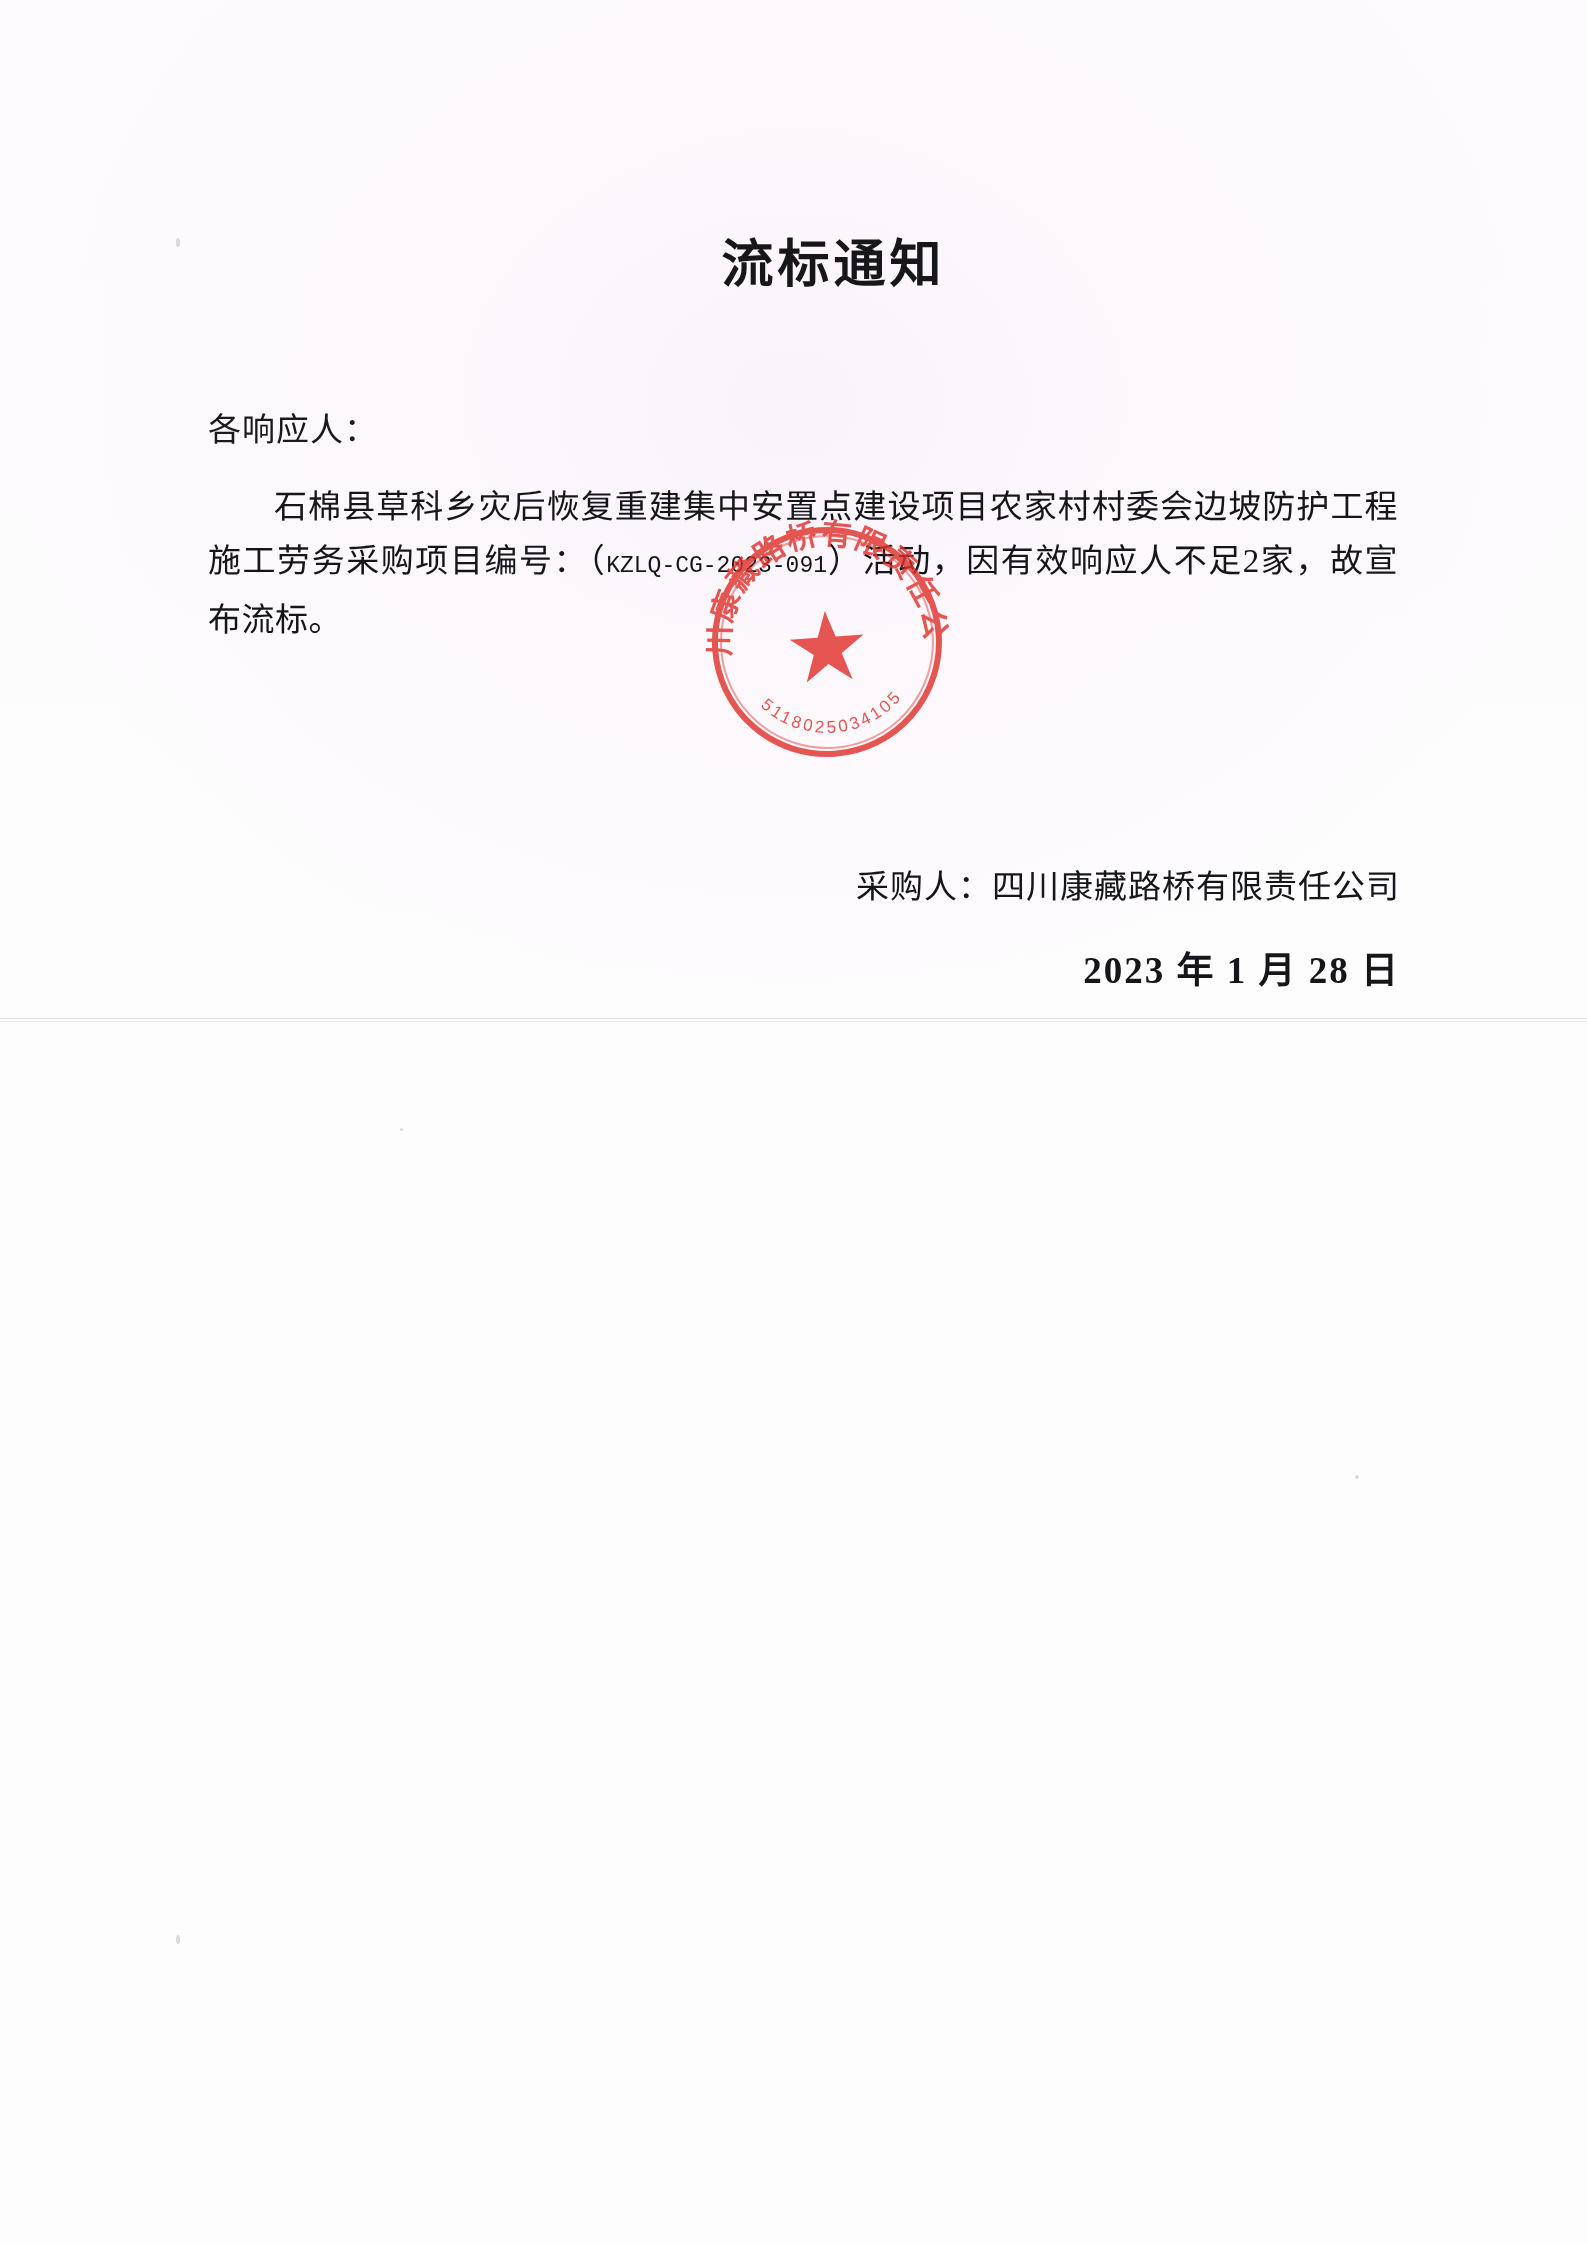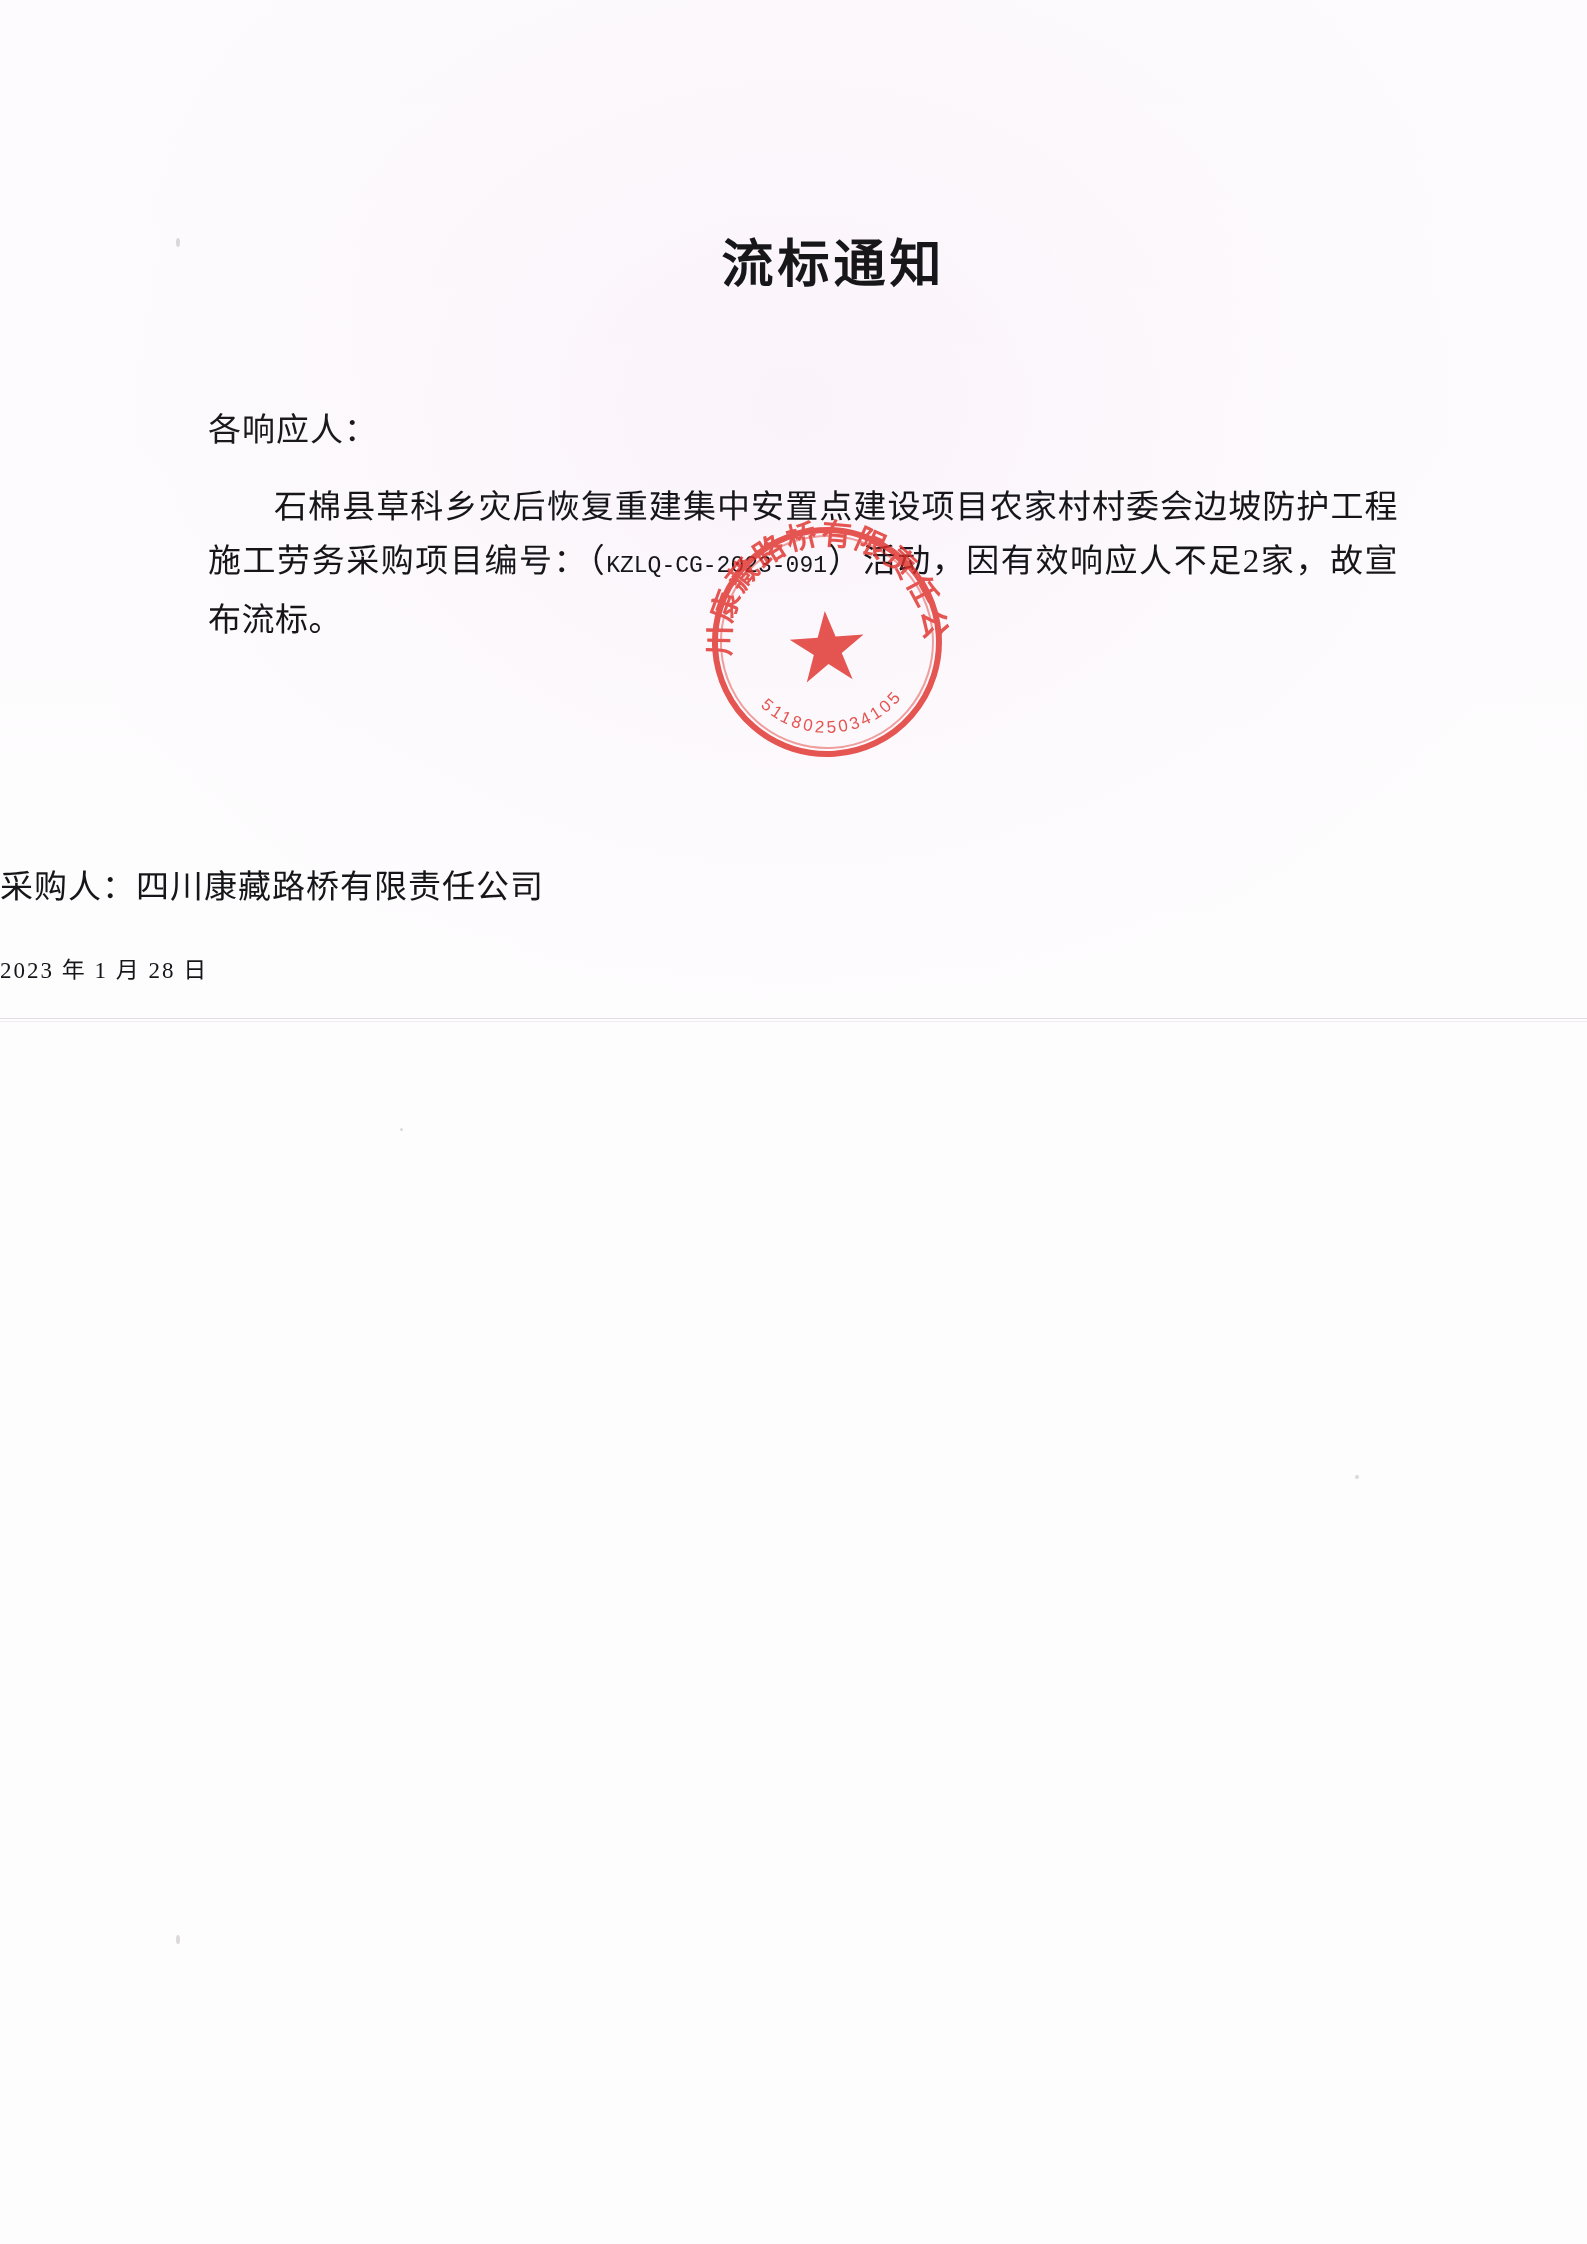--- a/index.html
+++ b/index.html
@@ -79,33 +79,34 @@
     font-family: "Liberation Mono", "DejaVu Sans Mono", monospace;
     font-size: 23px;
     letter-spacing: 0;
   }
 
   .sign-block {
     position: absolute;
     top: 845px;
     left: 0;
     width: 1400px;
-    text-align: left;
+    text-align: right;
     color: #16161a;
   }
   .sign-line {
     font-size: 33px;
     line-height: 84px;
     letter-spacing: 1px;
     white-space: nowrap;
   }
   .sign-date {
     font-family: "Liberation Serif", "DejaVu Serif", serif;
-    font-size: 23px;
+    font-size: 37px;
     letter-spacing: 2px;
+    font-weight: bold;
   }
 
   
   .seal {
     position: absolute;
     top: 515px;
     left: 700px;
     width: 255px;
     height: 255px;
     opacity: 0.82;

